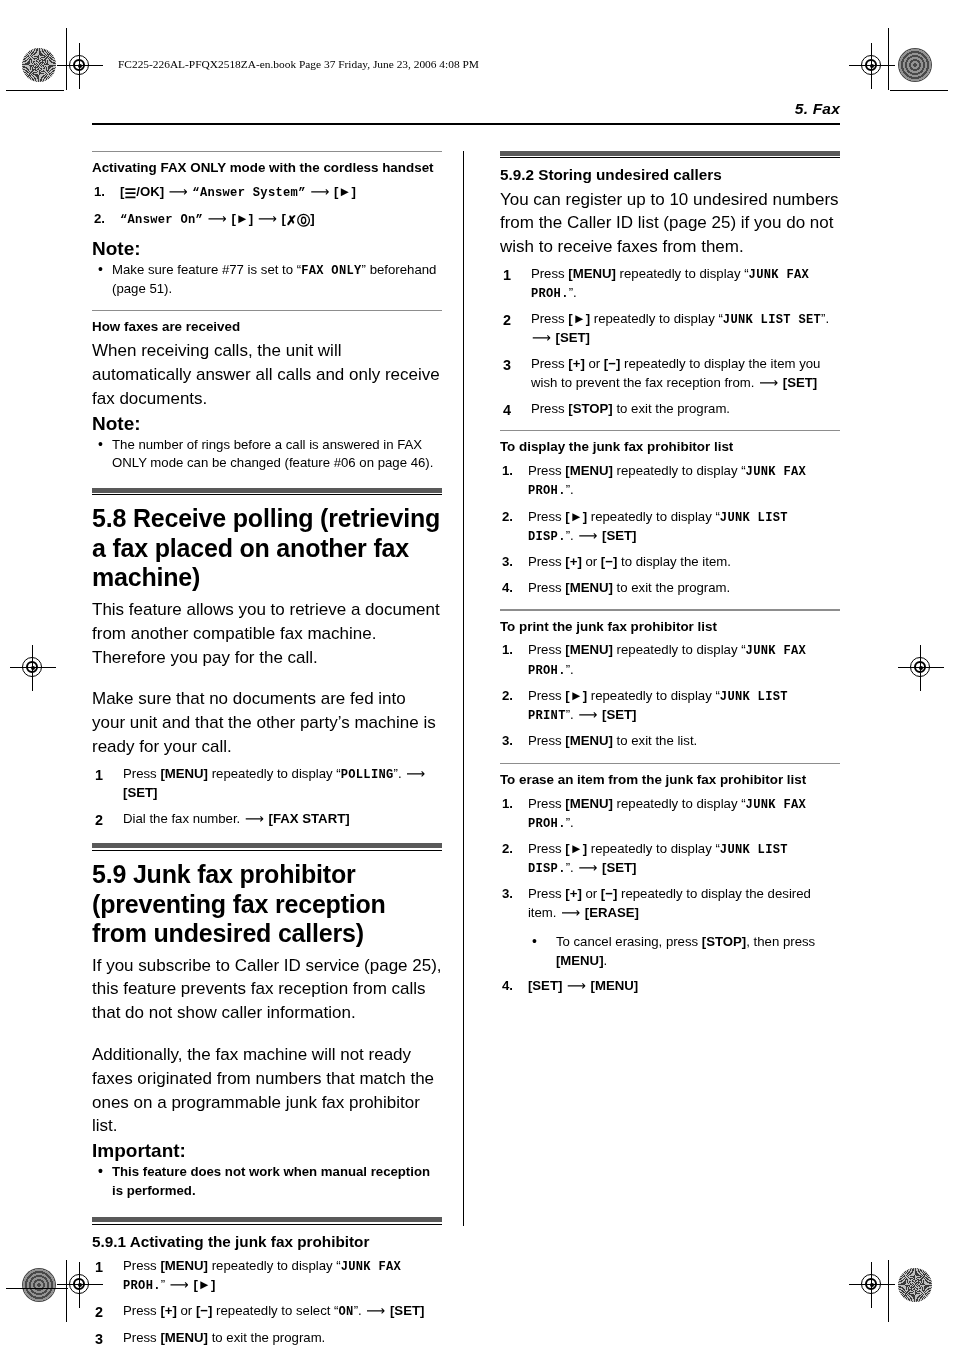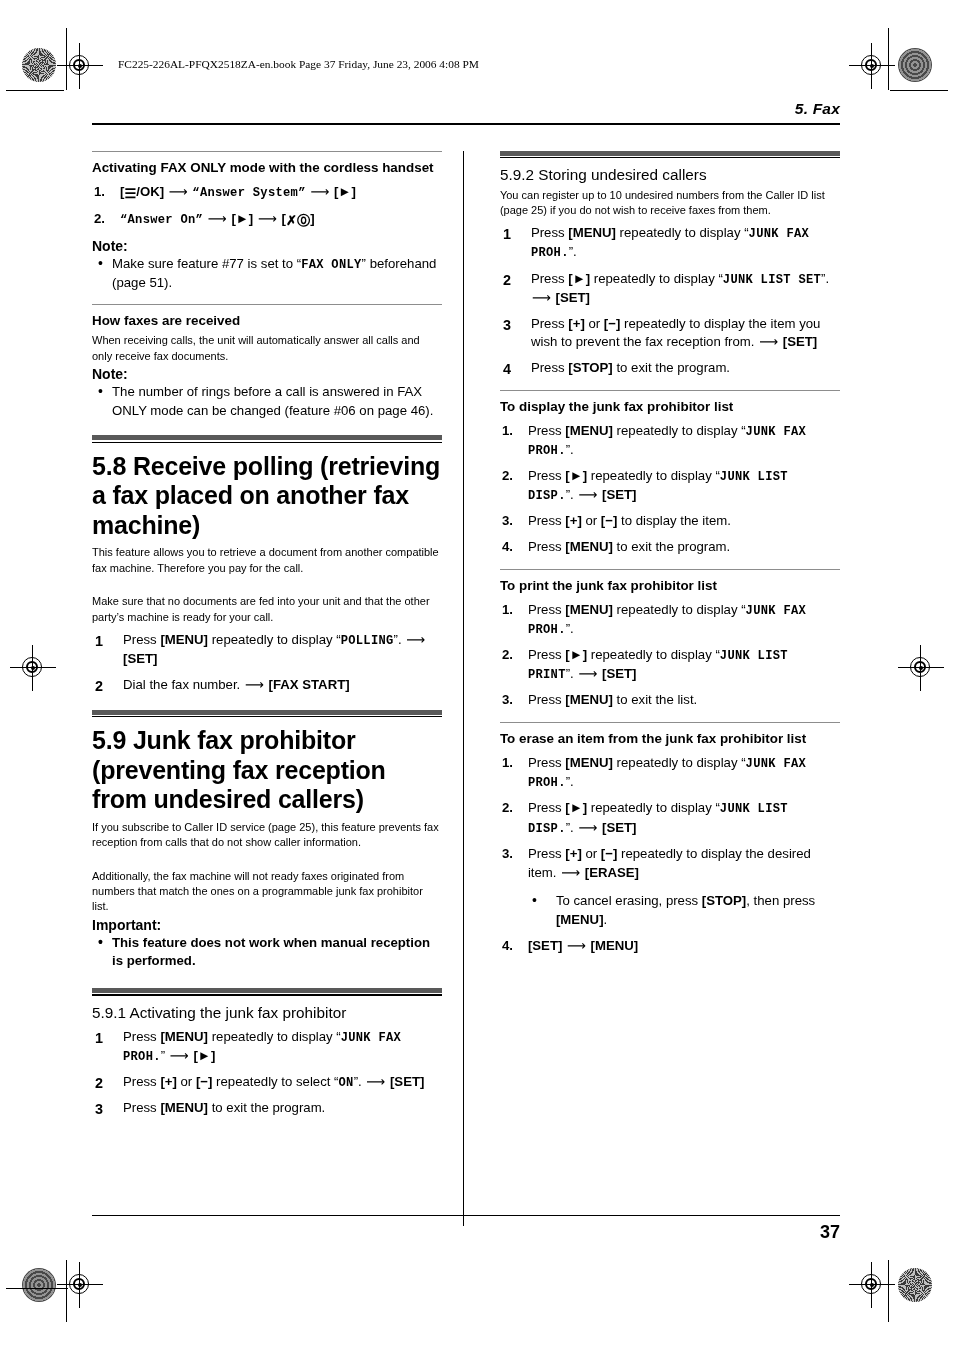--- a/index.html
+++ b/index.html
@@ -154,33 +154,33 @@
 
   h2.chapter {
     font-size: 25px;
     font-weight: bold;
     line-height: 1.18;
     margin: 9px 0 5px 0;
     letter-spacing: -0.2px;
   }
   h3.section {
     font-size: 15.3px;
-    font-weight: normal;
+    font-weight: bold;
     line-height: 1.25;
     margin: 7px 0 3px 0;
   }
   p.body {
-    font-size: 11px;
+    font-size: 17px;
     line-height: 1.40;
     margin: 0 0 0 0;
   }
   p.body + p.body { margin-top: 18px; }
 
   .note-label {
-    font-size: 14px;
+    font-size: 19px;
     font-weight: bold;
     margin: 2px 0 1px 0;
   }
 
   
   ul.bullets {
     list-style: none;
     margin: 0 0 0 0;
     padding: 0;
   }

